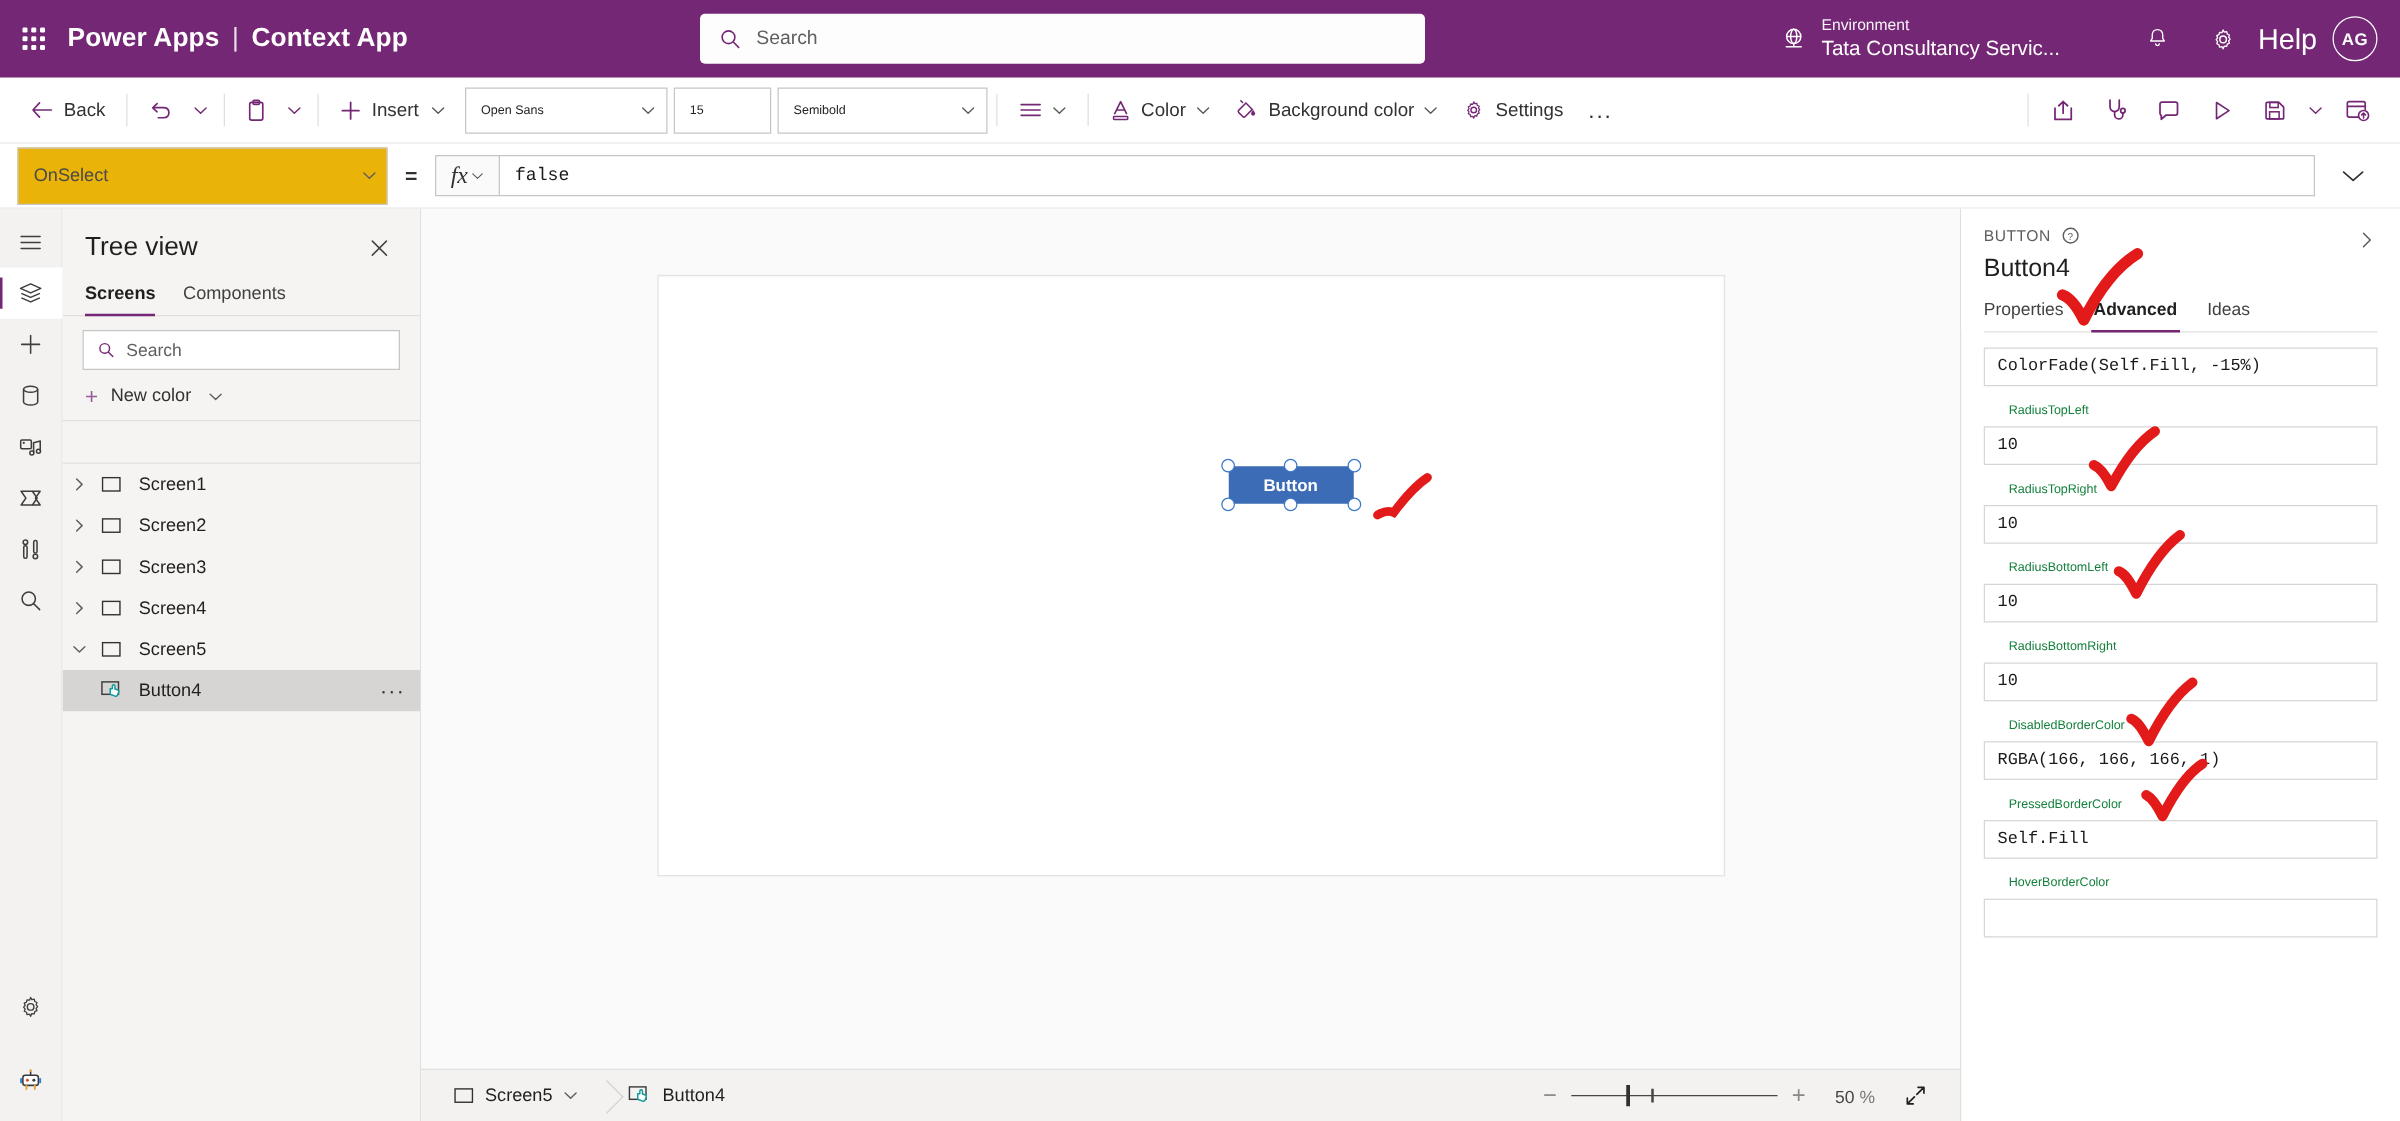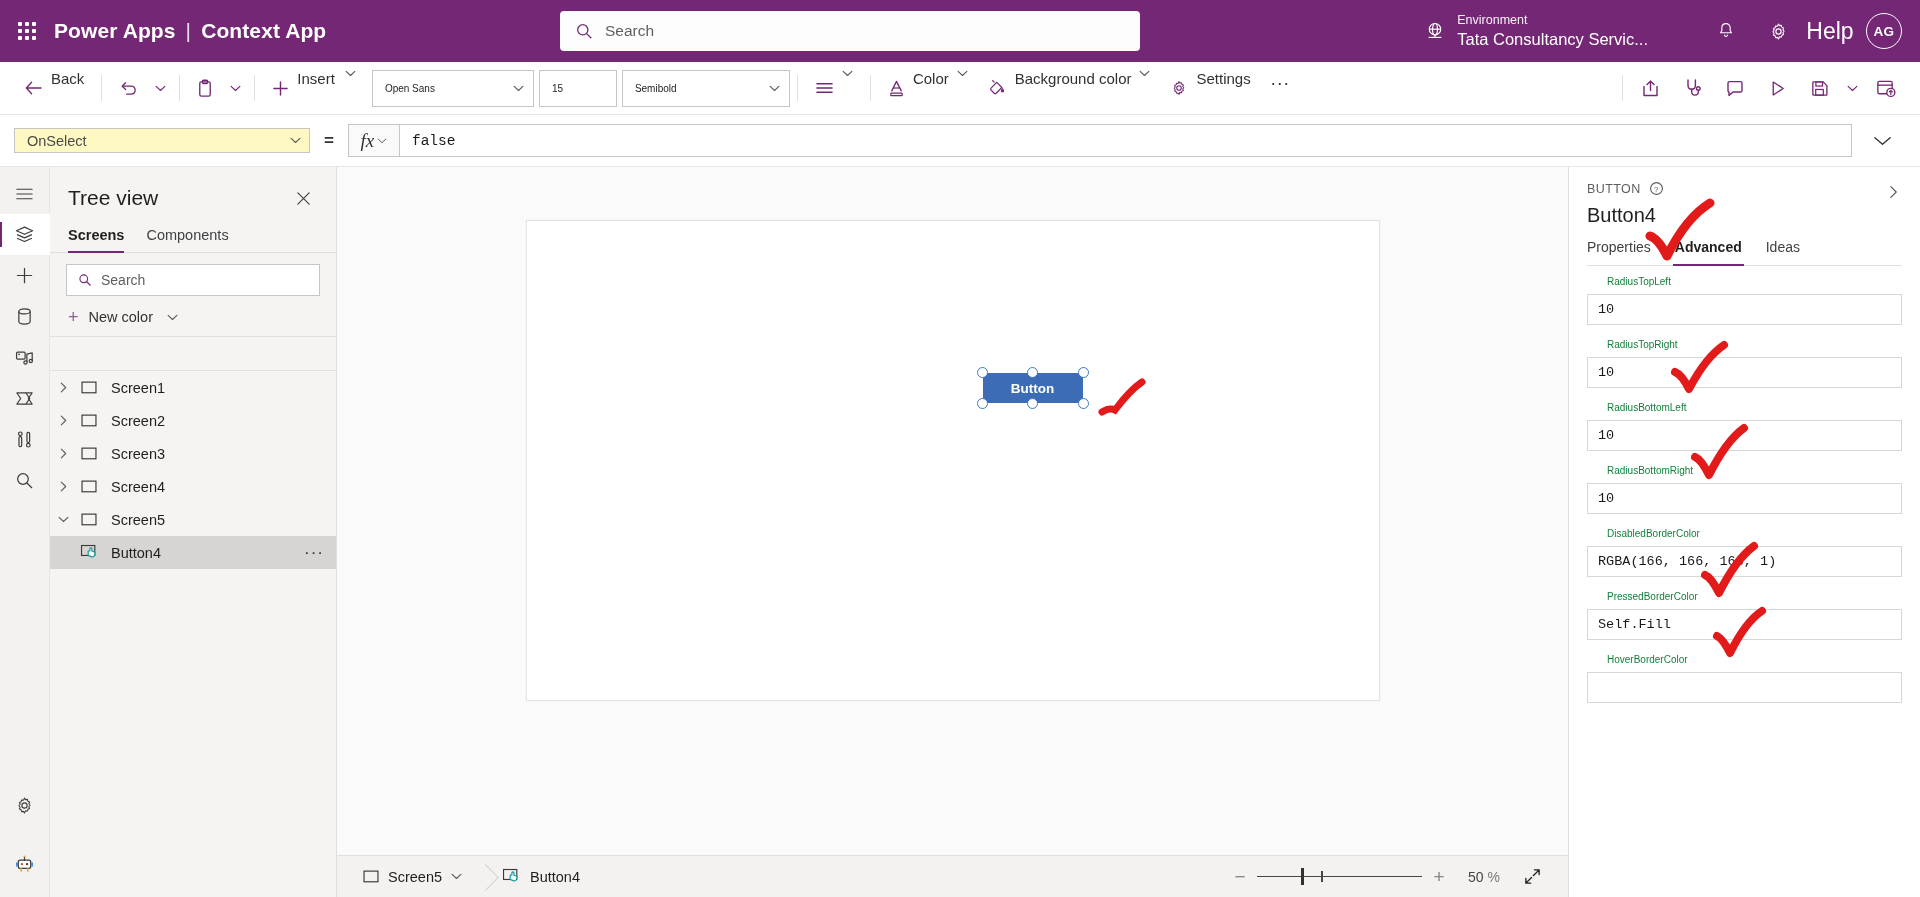--- a/index.html
+++ b/index.html
@@ -43,21 +43,21 @@
     display: flex; align-items: center; justify-content: center;
     font-size: 13.5px; font-weight: 600; letter-spacing: .4px; margin-left: 10px; cursor: pointer;
   }
 
   
   .cmdbar {
     height: 53px; flex: 0 0 53px; background: #fff; border-bottom: 1px solid #e6e6e6;
     display: flex; align-items: center; padding: 0 14px; gap: 0; color: #5b2d5b;
   }
   .cbtn {
-    height: 37px; display: flex; gap: 8px; padding: 0 10px;
+    height: 37px; display: flex; align-items: center; gap: 8px; padding: 0 10px;
     font-size: 15px; color: #323130; cursor: pointer; border-radius: 2px; white-space: nowrap;
   }
   .cbtn .gl { color: #742774; display: flex; align-items: center; }
   .cdiv { width: 1px; height: 26px; background: #e1dfdd; margin: 0 7px; }
   .chev { width: 24px; height: 34px; display: flex; align-items: center; justify-content: center; cursor: pointer; }
 
   .selbox {
     height: 37px; border: 1px solid #c8c6c4; background: #fff;
     display: flex; align-items: center; justify-content: space-between;
     padding: 0 9px 0 12px; font-size: 10px; color: #252423; cursor: pointer;
@@ -68,21 +68,21 @@
 
   .cmd-right { margin-left: auto; display: flex; align-items: center; }
   .ricon { width: 42px; height: 38px; display: flex; align-items: center; justify-content: center; cursor: pointer; color: #742774; border-radius: 2px; }
 
   
   .fxbar {
     height: 52px; flex: 0 0 52px; background: #fff; border-bottom: 1px solid #e6e6e6;
     display: flex; align-items: center; padding: 0 14px; gap: 0;
   }
   .propsel {
-    width: 296px; height: 25px; border: 1px solid #c8c6c4; background: #fef9c3;
+    width: 296px; height: 46px; border: 1px solid #c8c6c4; background: #eab308;
     display: flex; align-items: center; justify-content: space-between; padding: 0 8px 0 12px;
     font-size: 14.5px; color: #4a4a4a; cursor: pointer;
   }
   .eqs { font-size: 17px; font-weight: 700; color: #323130; margin: 0 14px; }
   .fxbtn {
     width: 52px; height: 33px; border: 1px solid #c8c6c4; background: #fafafa;
     display: flex; align-items: center; justify-content: center; gap: 3px; cursor: pointer;
   }
   .fxbtn .fx { font-family: "Liberation Serif", serif; font-style: italic; font-size: 19px; color: #323130; }
   .fmlinput {
@@ -729,20 +729,25 @@
         </div>
         <div class="props-name">Button4</div>
         <div class="props-tabs">
           <div class="ptab">Properties</div>
           <div class="ptab active">Advanced</div>
           <div class="ptab">Ideas</div>
         </div>
       </div>
 
       <div class="props-body">
+        <div class="pfield first">
+          <div class="pinput">
+            <span>ColorFade(Self.Fill, -15%)</span>
+          </div>
+        </div>
         <div class="pfield">
           <div class="plabel">RadiusTopLeft</div>
           <div class="pinput">
             <span>10</span>
           </div>
         </div>
         <div class="pfield">
           <div class="plabel">RadiusTopRight</div>
           <div class="pinput">
             <span>10</span>

